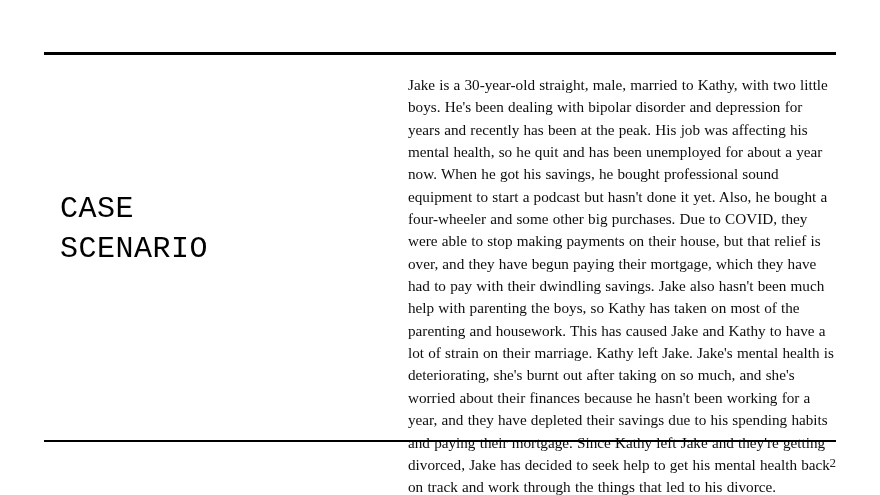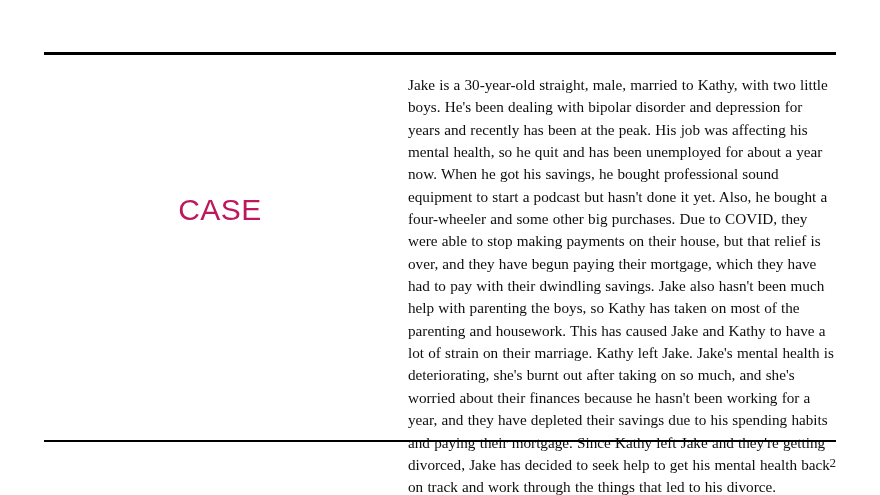--- a/index.html
+++ b/index.html
@@ -34,26 +34,26 @@
     top: 440px;
     width: 792px;
     height: 2px;
     background: #000000;
   }
   .title-block {
     position: absolute;
     left: 60px;
     top: 190px;
     width: 320px;
-    text-align: center;
-    font-family: Liberation Sans, sans-serif;
+    text-align: left;
+    font-family: Liberation Mono, monospace;
     font-size: 30px;
     line-height: 1.32;
     letter-spacing: 0.5px;
-    color: #be185d;
+    color: #000000;
   }
   .title-line {
     display: block;
   }
   .body-block {
     position: absolute;
     left: 408px;
     top: 74px;
     width: 428px;
     font-family: "Liberation Serif", serif;
@@ -74,20 +74,21 @@
 </style>
 </head>
 <body>
 
 <div class="slide">
 
   <div class="rule-top"></div>
 
   <div class="title-block">
     <span class="title-line">CASE</span>
+    <span class="title-line">SCENARIO</span>
   </div>
 
   <div class="body-block">Jake is a 30-year-old straight, male, married to Kathy, with two little boys. He's been dealing with bipolar disorder and depression for years and recently has been at the peak. His job was affecting his mental health, so he quit and has been unemployed for about a year now. When he got his savings, he bought professional sound equipment to start a podcast but hasn't done it yet. Also, he bought a four-wheeler and some other big purchases. Due to COVID, they were able to stop making payments on their house, but that relief is over, and they have begun paying their mortgage, which they have had to pay with their dwindling savings. Jake also hasn't been much help with parenting the boys, so Kathy has taken on most of the parenting and housework. This has caused Jake and Kathy to have a lot of strain on their marriage. Kathy left Jake. Jake's mental health is deteriorating, she's burnt out after taking on so much, and she's worried about their finances because he hasn't been working for a year, and they have depleted their savings due to his spending habits and paying their mortgage. Since Kathy left Jake and they're getting divorced, Jake has decided to seek help to get his mental health back on track and work through the things that led to his divorce.</div>
 
   <div class="rule-bottom"></div>
 
   <div class="page-number">2</div>
 
 </div>
 

